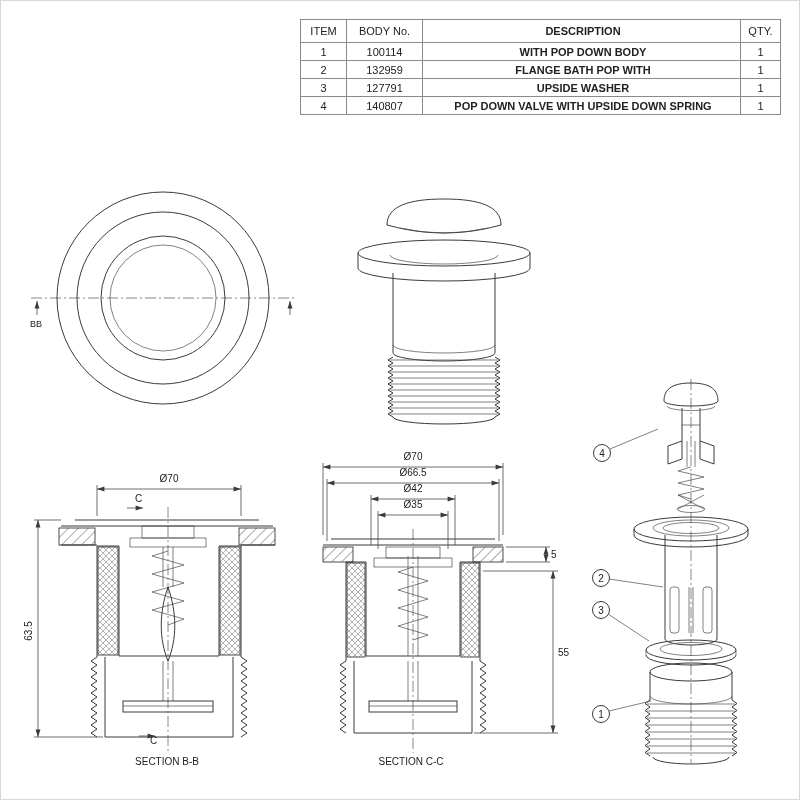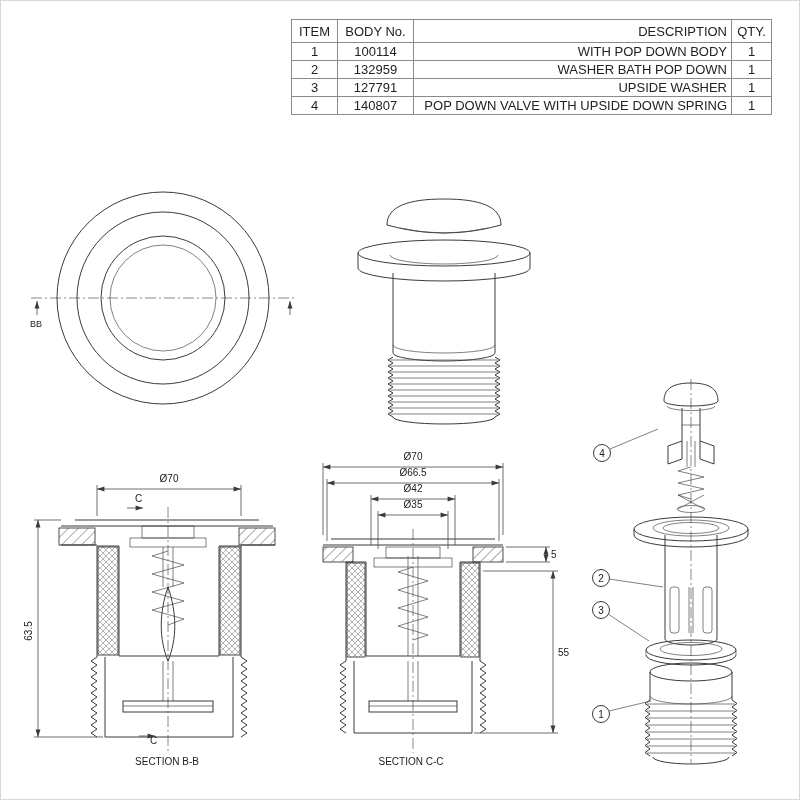--- a/index.html
+++ b/index.html
@@ -1,23 +1,23 @@
 <!DOCTYPE html>
 <html><head>
 <meta charset="utf-8">
 <style>
   html,body{margin:0;padding:0;background:#fff;}
   .sheet{position:relative;width:800px;height:800px;background:#fff;border:1px solid #d8d8d8;
          box-sizing:border-box;overflow:hidden;font-family:"Liberation Sans",sans-serif;}
-  table.bom{position:absolute;left:290px;top:18px;width:480px;border-collapse:collapse;
-            table-layout:fixed;font-size:13px;color:#222;}
+  table.bom{position:absolute;left:299px;top:18px;width:480px;border-collapse:collapse;
+            table-layout:fixed;font-size:11px;color:#222;}
   table.bom th,table.bom td{border:1px solid #8a8a8a;padding:1px 4px;font-weight:normal;
             text-align:center;height:15px;white-space:nowrap;overflow:hidden;}
   table.bom th{height:20px;}
-  table.bom .desc{text-align:right;padding-left:7px;}
+  table.bom .desc{text-align:center;padding-left:7px;font-weight:bold;}
   svg.draw{position:absolute;left:0;top:0;}
   .ln{fill:none;stroke:#3a3a3a;stroke-width:1;}
   .thin{fill:none;stroke:#4a4a4a;stroke-width:0.7;}
   .dim{fill:none;stroke:#4a4a4a;stroke-width:0.8;}
   .cl{fill:none;stroke:#6a6a6a;stroke-width:0.8;stroke-dasharray:11 3 2 3;}
   .hatchf{fill:url(#hatchP);stroke:#3a3a3a;stroke-width:0.9;}
   .xhatchf{fill:url(#xhatchP);stroke:#3a3a3a;stroke-width:0.9;}
   text{font-family:"Liberation Sans",sans-serif;fill:#222;}
   .t9{font-size:9px;}.t10{font-size:10px;}
   .balloon{fill:#fff;stroke:#3a3a3a;stroke-width:1;}
@@ -45,21 +45,21 @@
     <tbody>
       <tr>
         <td>1</td>
         <td>100114</td>
         <td class="desc">WITH POP DOWN BODY</td>
         <td>1</td>
       </tr>
       <tr>
         <td>2</td>
         <td>132959</td>
-        <td class="desc">WASHER BATH POP DOWN</td>
+        <td class="desc">FLANGE BATH POP WITH</td>
         <td>1</td>
       </tr>
       <tr>
         <td>3</td>
         <td>127791</td>
         <td class="desc">UPSIDE WASHER</td>
         <td>1</td>
       </tr>
       <tr>
         <td>4</td>

